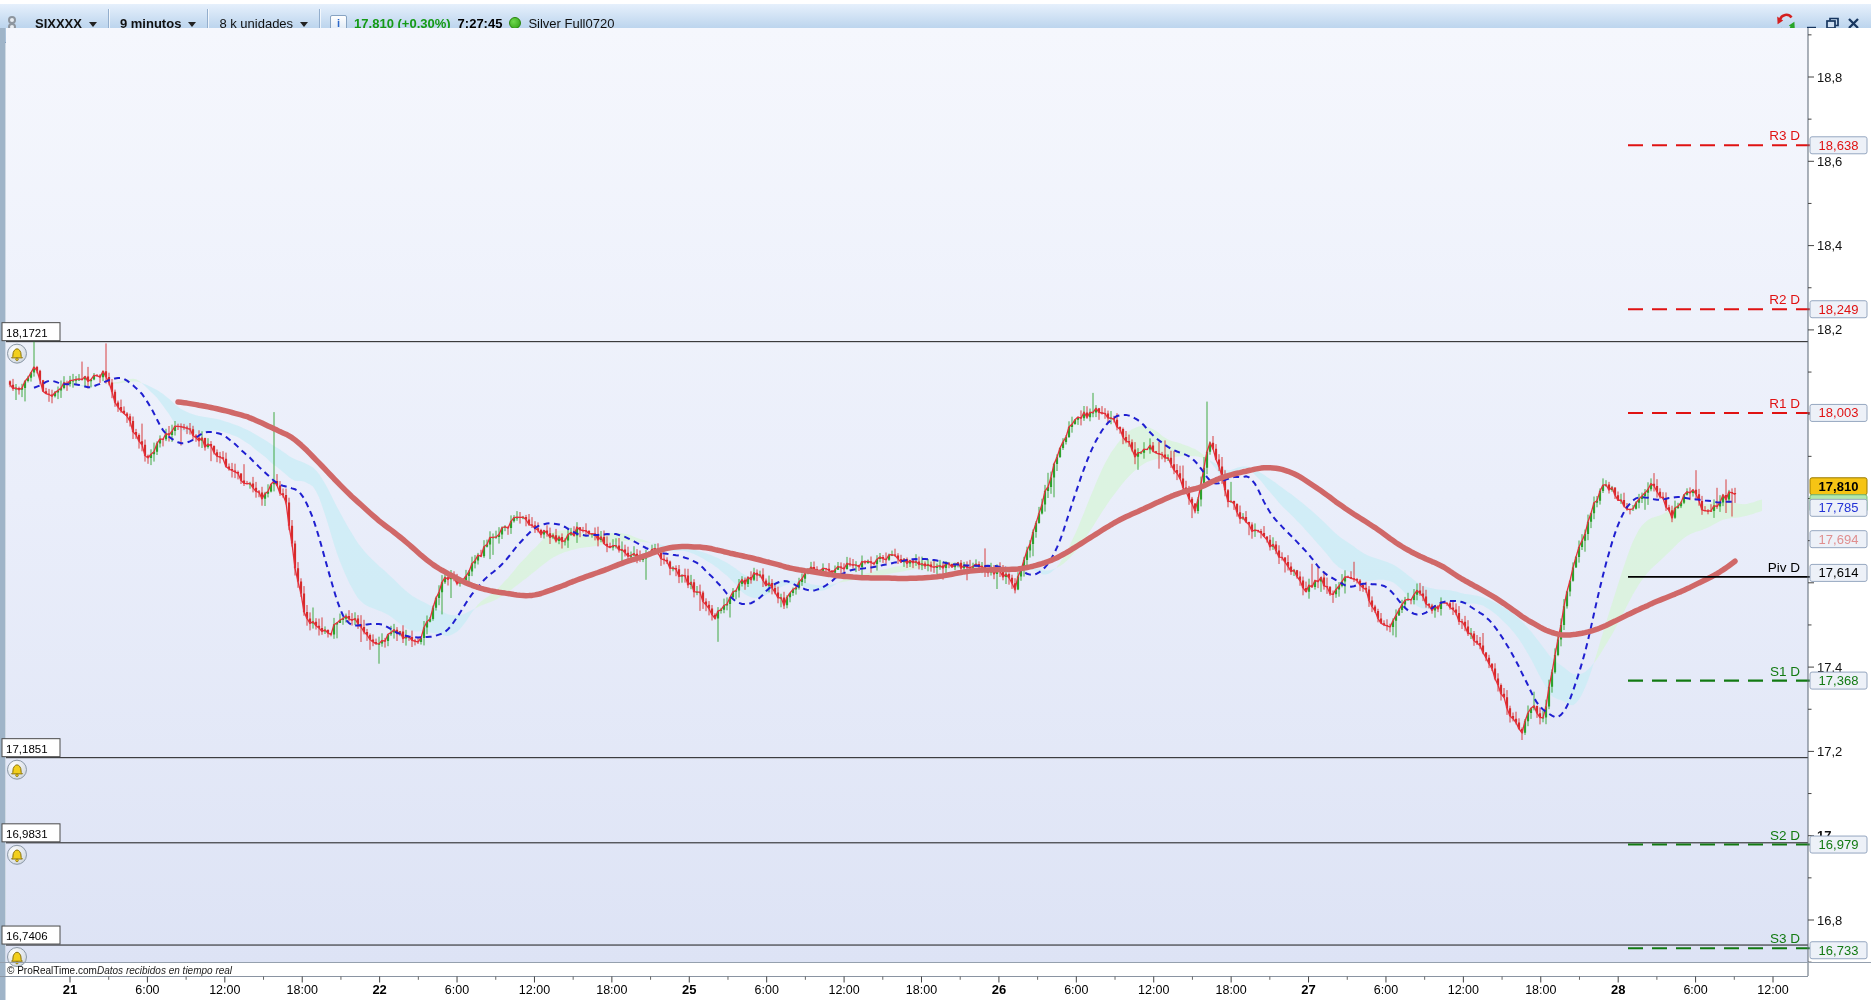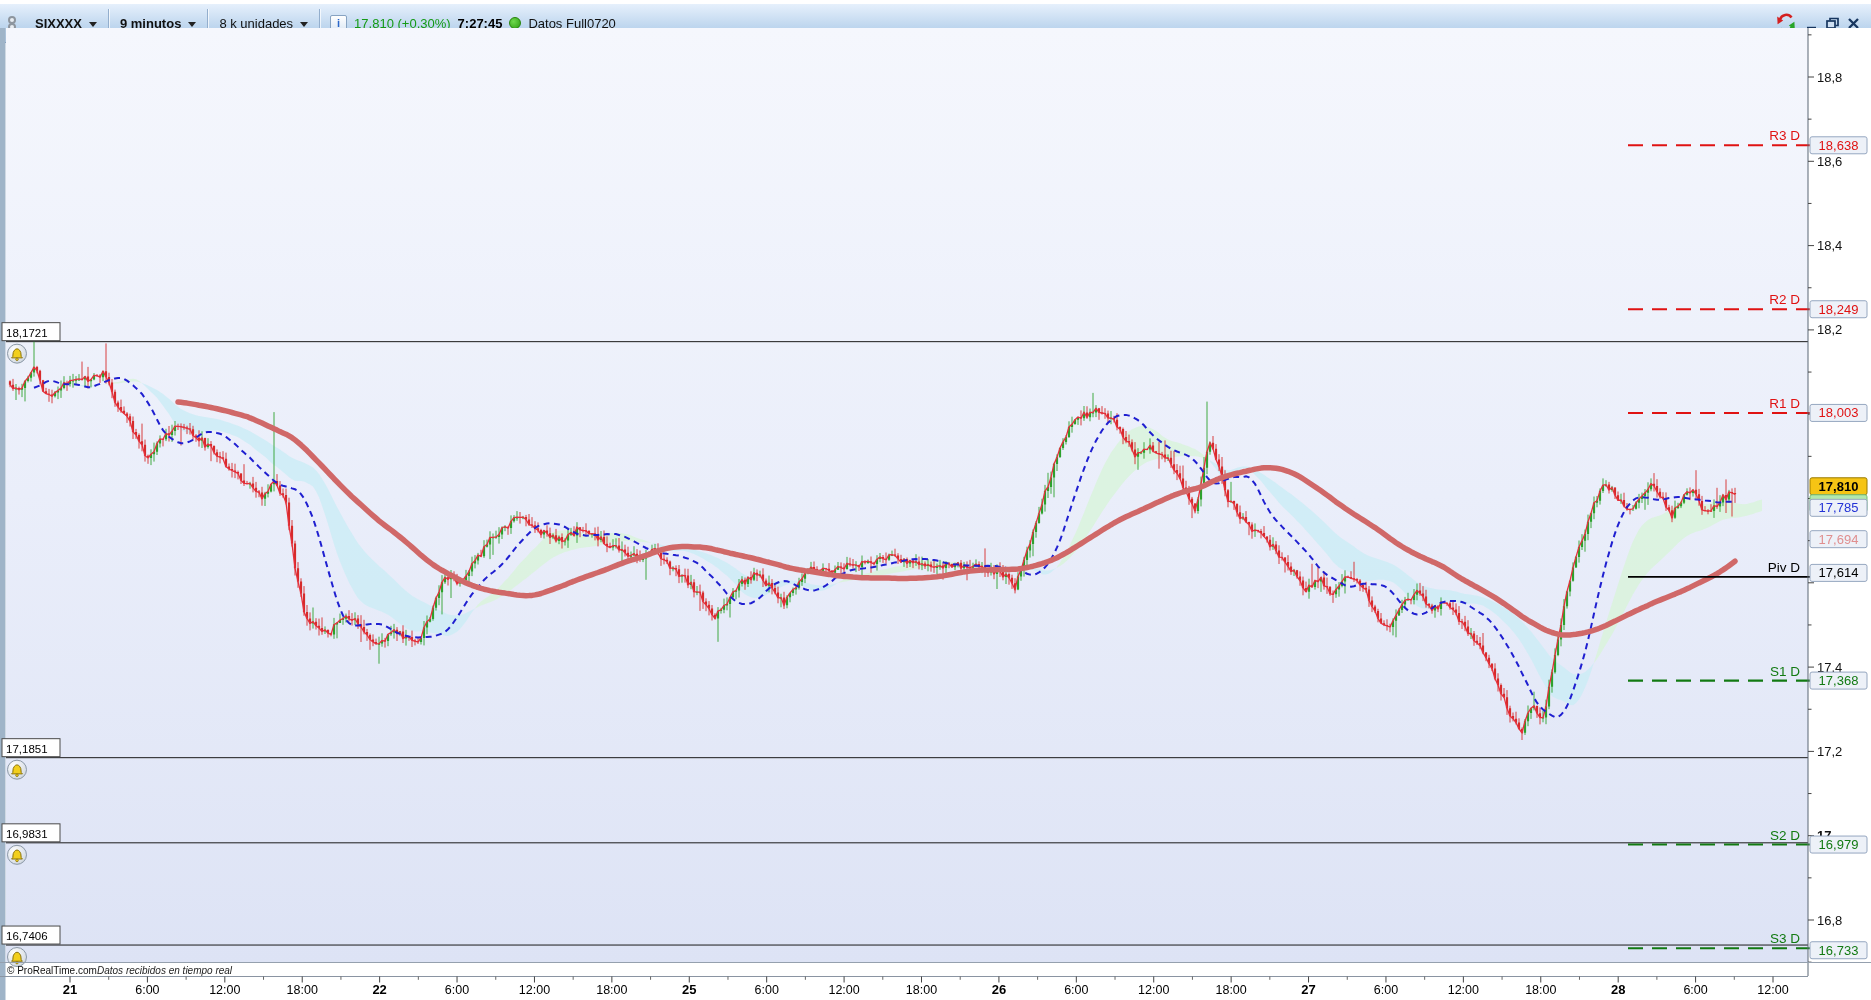--- a/index.html
+++ b/index.html
@@ -12,21 +12,21 @@
   .tb-icon{width:24px;height:28px;display:flex;flex-direction:column;align-items:center;justify-content:center;}
   .ring{width:8px;height:8px;border:2px solid #8d959e;border-radius:50%;box-sizing:border-box;background:#e9edf2;}
   .ring+.ring{margin-top:-1px;}
   .tb-seg{display:flex;align-items:center;gap:7px;height:28px;padding:0 11px;cursor:pointer;
     border-right:1px solid #93aecd;box-shadow:1px 0 0 rgba(255,255,255,.7);}
   .tb-bold{font-weight:bold;}
   .caret{width:0;height:0;border-left:4px solid transparent;border-right:4px solid transparent;border-top:5px solid #222;margin-top:2px;}
   .tb-quote{display:flex;align-items:center;gap:7px;padding-left:10px;}
   .info-btn{width:15px;height:15px;border:1px solid #87a3c2;border-radius:2px;background:linear-gradient(#ffffff,#dbe7f4);
     display:flex;align-items:center;justify-content:center;font-weight:bold;font-size:11px;color:#2a66c8;cursor:pointer;}
-  .pc{color:#159a15;font-weight:normal;}
+  .pc{color:#159a15;font-weight:bold;}
   .tm{font-weight:bold;color:#000;}
   .dot{width:10px;height:10px;border-radius:50%;background:radial-gradient(circle at 35% 35%,#6ed94e,#2f9e14);border:1px solid #258409;}
   .tb-right{margin-left:auto;display:flex;align-items:center;gap:6px;padding-right:10px;}
   .winbtn{cursor:pointer;display:flex;align-items:center;}
   
   #chart-svg{position:absolute;top:28px;left:0;}
   text{font-family:"Liberation Sans",sans-serif;}
 </style>
 </head>
 <body>
@@ -47,21 +47,21 @@
     </div>
     <div class="tb-seg">
       <span>8 k unidades</span>
       <span class="caret"></span>
     </div>
     <div class="tb-quote">
       <span class="info-btn">i</span>
       <span class="pc">17,810 (+0,30%)</span>
       <span class="tm">7:27:45</span>
       <span class="dot"></span>
-      <span>Datos Full0720</span>
+      <span>Silver Full0720</span>
     </div>
     <div class="tb-right">
       <span class="winbtn">
         <svg width="24" height="22" viewBox="0 0 24 22">
           <path d="M17.5 5.5 A6.5 6.5 0 0 0 6 7.5" stroke="#d42020" stroke-width="2.6" fill="none"></path>
           <polygon points="3.2,4.6 9.2,8.6 3.6,12.2" fill="#d42020"></polygon>
           <path d="M6.5 16.5 A6.5 6.5 0 0 0 18 14.5" stroke="#27a427" stroke-width="2.6" fill="none"></path>
           <polygon points="20.8,17.4 14.8,13.4 20.4,9.8" fill="#27a427"></polygon>
         </svg>
       </span>

